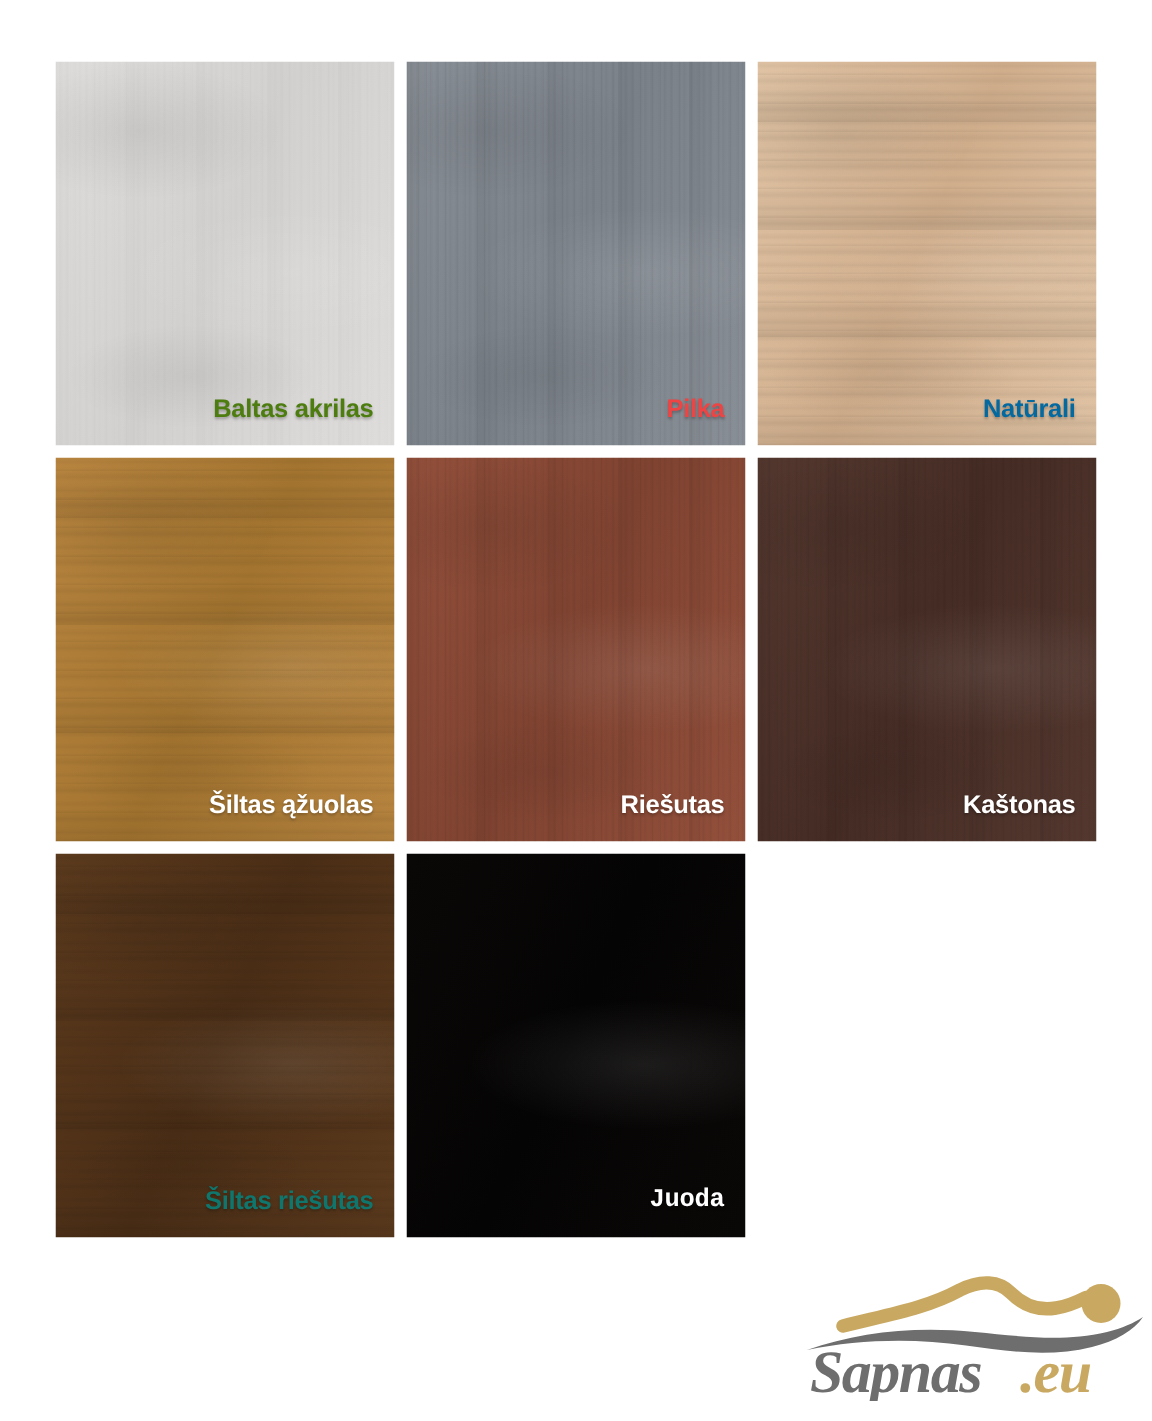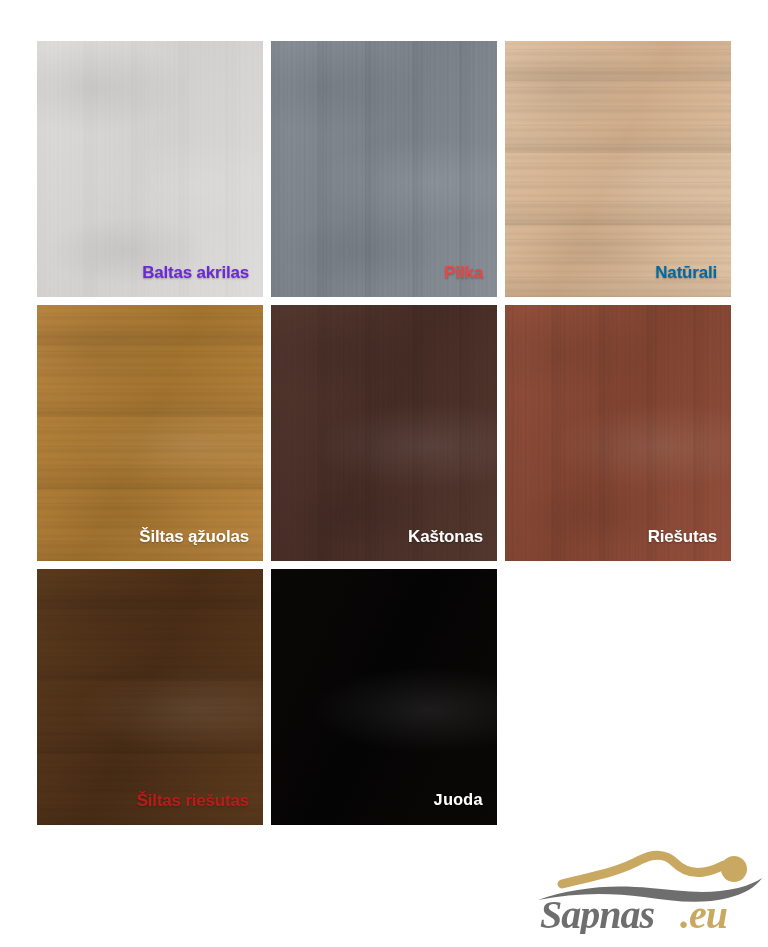--- a/index.html
+++ b/index.html
@@ -138,57 +138,57 @@
 </head>
 <body>
 
 <div class="page">
 
   <div class="swatch-grid" style="gap: 8px;">
       <div class="swatch">
         <div class="swatch-texture" style="background: linear-gradient(115deg, rgb(222, 221, 219) 0%, rgb(210, 209, 207) 48%, rgb(222, 221, 219) 100%);"></div>
         <div class="blotch"></div>
         <div class="grain-v" style="opacity: 0.25;"></div>
-        <div class="swatch-label" style="color: #6d28d9;">Baltas akrilas</div>
+        <div class="swatch-label" style="color: #4d7c0f;">Baltas akrilas</div>
       </div>
       <div class="swatch">
         <div class="swatch-texture" style="background: linear-gradient(115deg, rgb(137, 143, 150) 0%, rgb(123, 130, 138) 48%, rgb(137, 143, 150) 100%);"></div>
         <div class="blotch"></div>
         <div class="grain-v" style="opacity: 1;"></div>
         <div class="swatch-label" style="color: #ef4444;">Pilka</div>
       </div>
       <div class="swatch">
         <div class="swatch-texture" style="background: linear-gradient(115deg, rgb(224, 195, 164) 0%, rgb(208, 174, 140) 48%, rgb(224, 195, 164) 100%);"></div>
         <div class="blotch"></div>
         <div class="grain-h" style="opacity: 1;"></div>
         <div class="swatch-label" style="color: #0369a1;">Natūrali</div>
       </div>
       <div class="swatch">
         <div class="swatch-texture" style="background: linear-gradient(115deg, rgb(184, 133, 63) 0%, rgb(163, 116, 47) 48%, rgb(184, 133, 63) 100%);"></div>
         <div class="blotch"></div>
         <div class="grain-h" style="opacity: 1;"></div>
         <div class="swatch-label" style="color: rgb(255, 255, 255); margin-left: 20px;">Šiltas ąžuolas</div>
       </div>
       <div class="swatch">
+        <div class="swatch-texture" style="background: linear-gradient(115deg, rgb(147, 80, 59) 0%, rgb(128, 67, 49) 48%, rgb(147, 80, 59) 100%);"></div>
+        <div class="blotch"></div>
+        <div class="grain-v" style="opacity: 1;"></div>
+        <div class="swatch-label" style="color: rgb(255, 255, 255);">Riešutas</div>
+      </div>
+      <div class="swatch">
         <div class="swatch-texture" style="background: linear-gradient(115deg, rgb(84, 56, 47) 0%, rgb(69, 44, 36) 48%, rgb(84, 56, 47) 100%);"></div>
         <div class="blotch"></div>
         <div class="grain-v" style="opacity: 1;"></div>
         <div class="swatch-label" style="color: rgb(255, 255, 255);">Kaštonas</div>
       </div>
       <div class="swatch">
-        <div class="swatch-texture" style="background: linear-gradient(115deg, rgb(147, 80, 59) 0%, rgb(128, 67, 49) 48%, rgb(147, 80, 59) 100%);"></div>
-        <div class="blotch"></div>
-        <div class="grain-v" style="opacity: 1;"></div>
-        <div class="swatch-label" style="color: rgb(255, 255, 255);">Riešutas</div>
-      </div>
-      <div class="swatch">
         <div class="swatch-texture" style="background: linear-gradient(115deg, rgb(91, 58, 29) 0%, rgb(74, 45, 21) 48%, rgb(91, 58, 29) 100%);"></div>
         <div class="blotch"></div>
         <div class="grain-h" style="opacity: 1;"></div>
-        <div class="swatch-label" style="color: #b91c1c; margin-top: 33px;">Šiltas riešutas</div>
+        <div class="swatch-label" style="color: #0f766e; margin-top: 33px;">Šiltas riešutas</div>
       </div>
       <div class="swatch">
         <div class="swatch-texture" style="background: linear-gradient(115deg, rgb(10, 8, 7) 0%, rgb(5, 4, 4) 48%, rgb(10, 8, 7) 100%);"></div>
         <div class="blotch"></div>
         <div class="grain-v" style="opacity: 0.5;"></div>
         <div class="swatch-label" style="color: rgb(255, 255, 255); font-family: Liberation Mono, monospace;">Juoda</div>
       </div>
     </div>
 
   <div class="logo-wrap">

